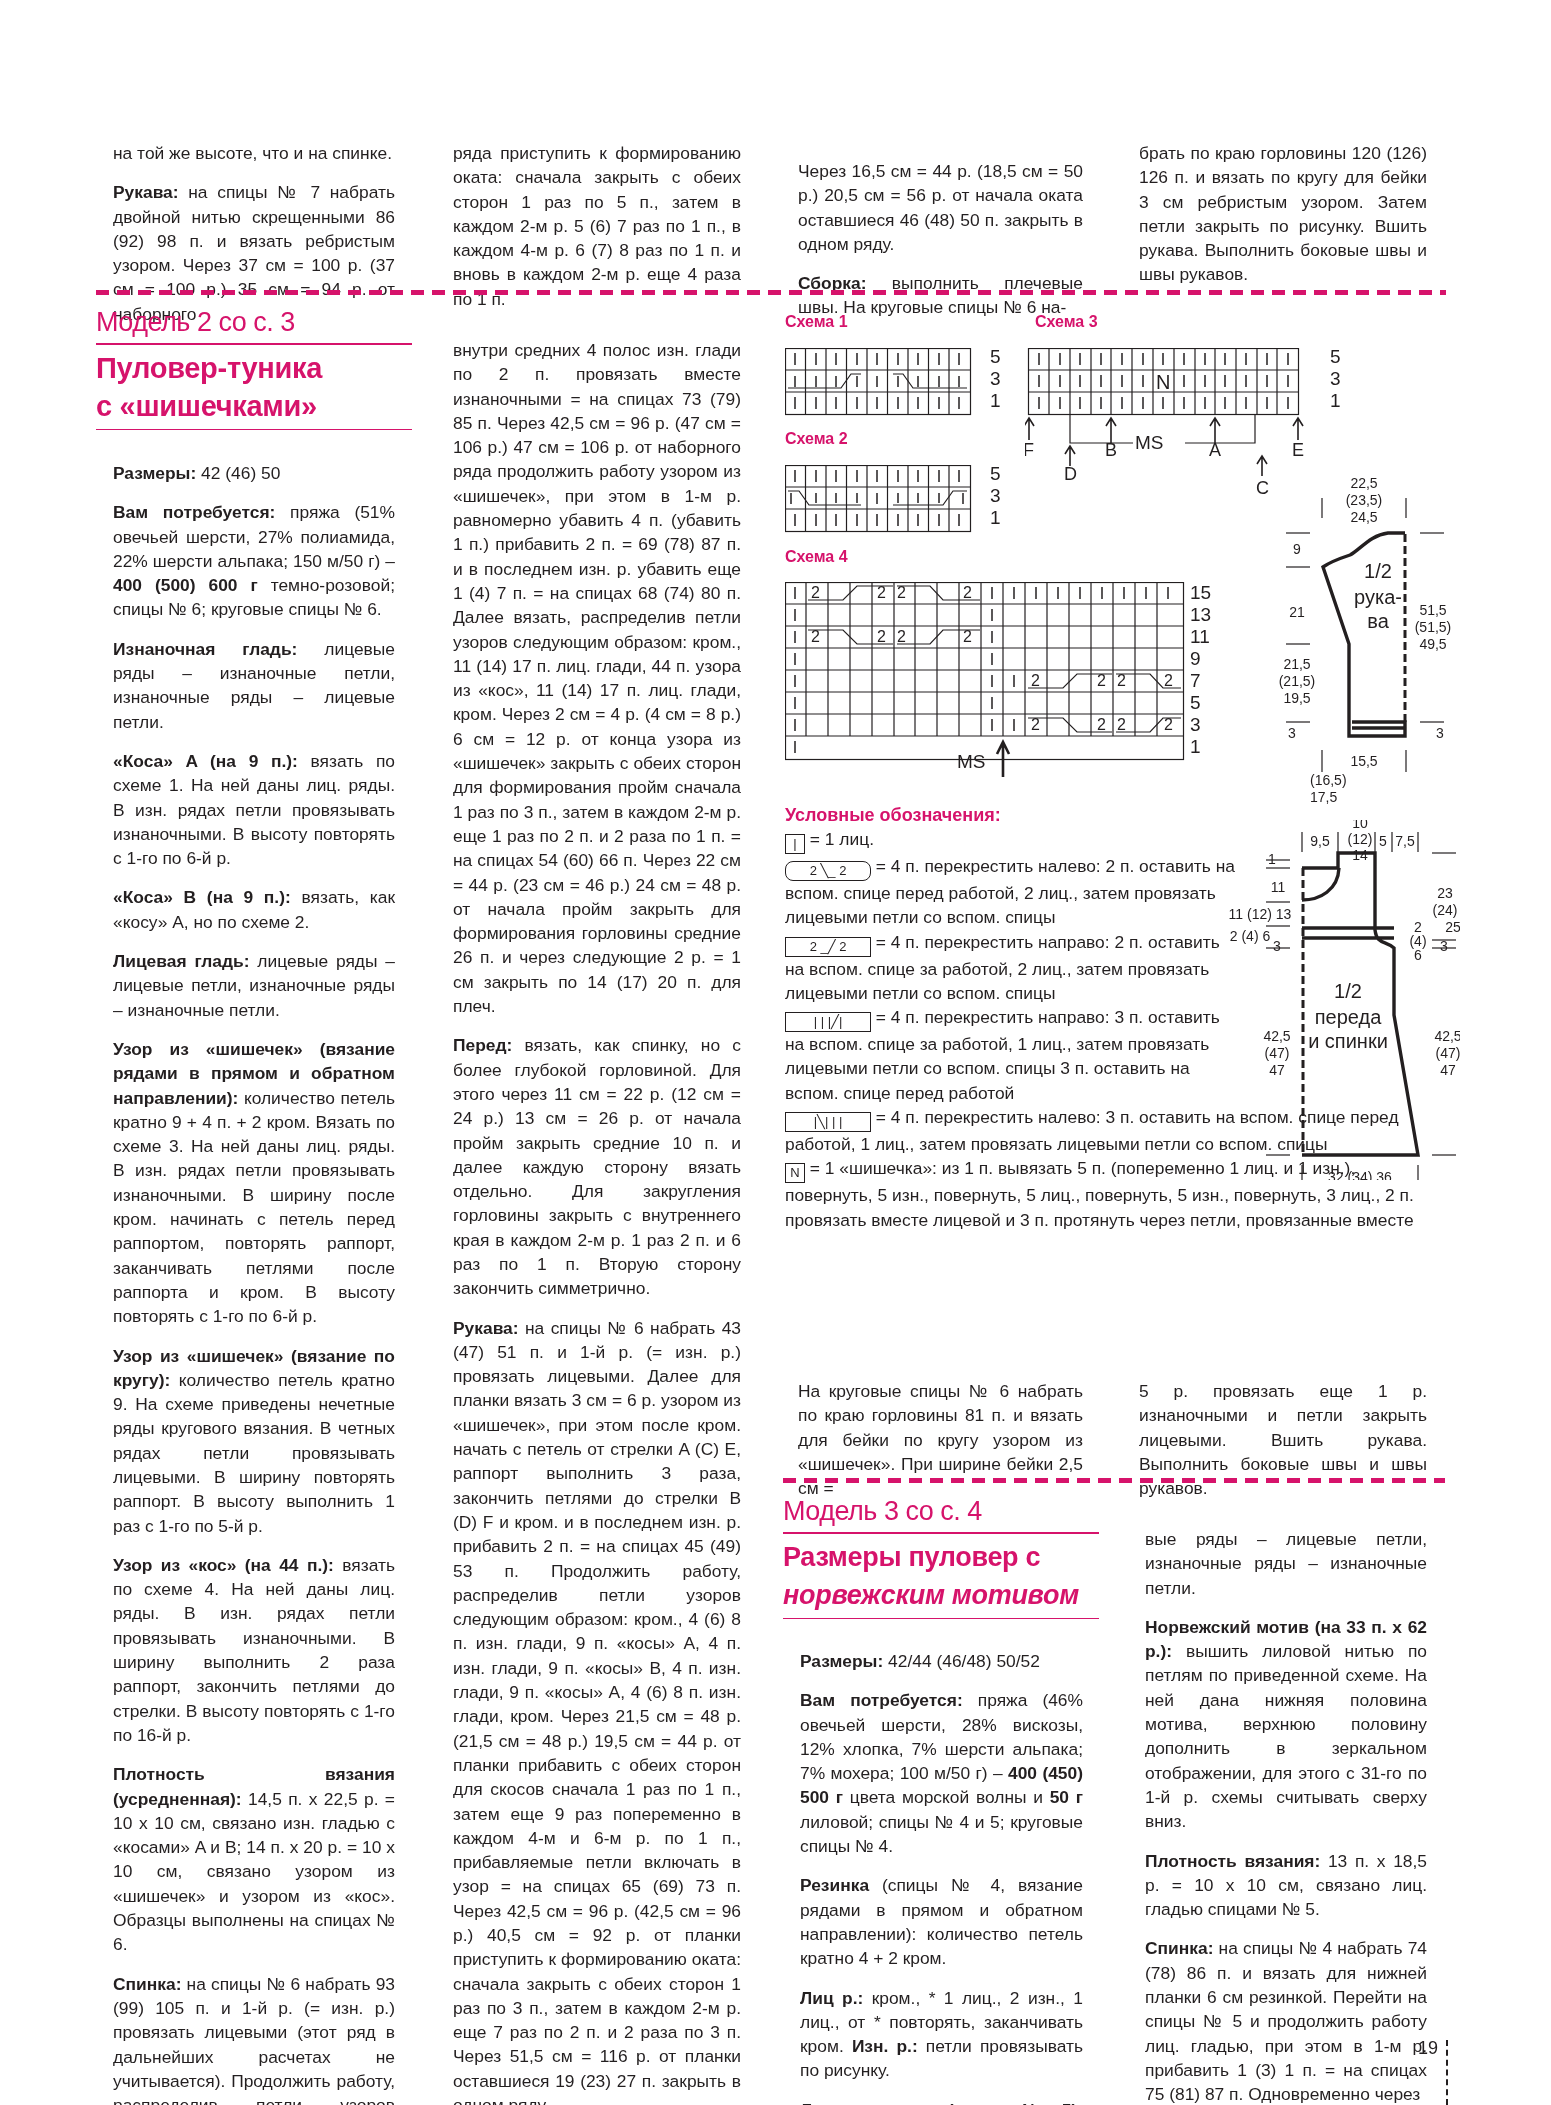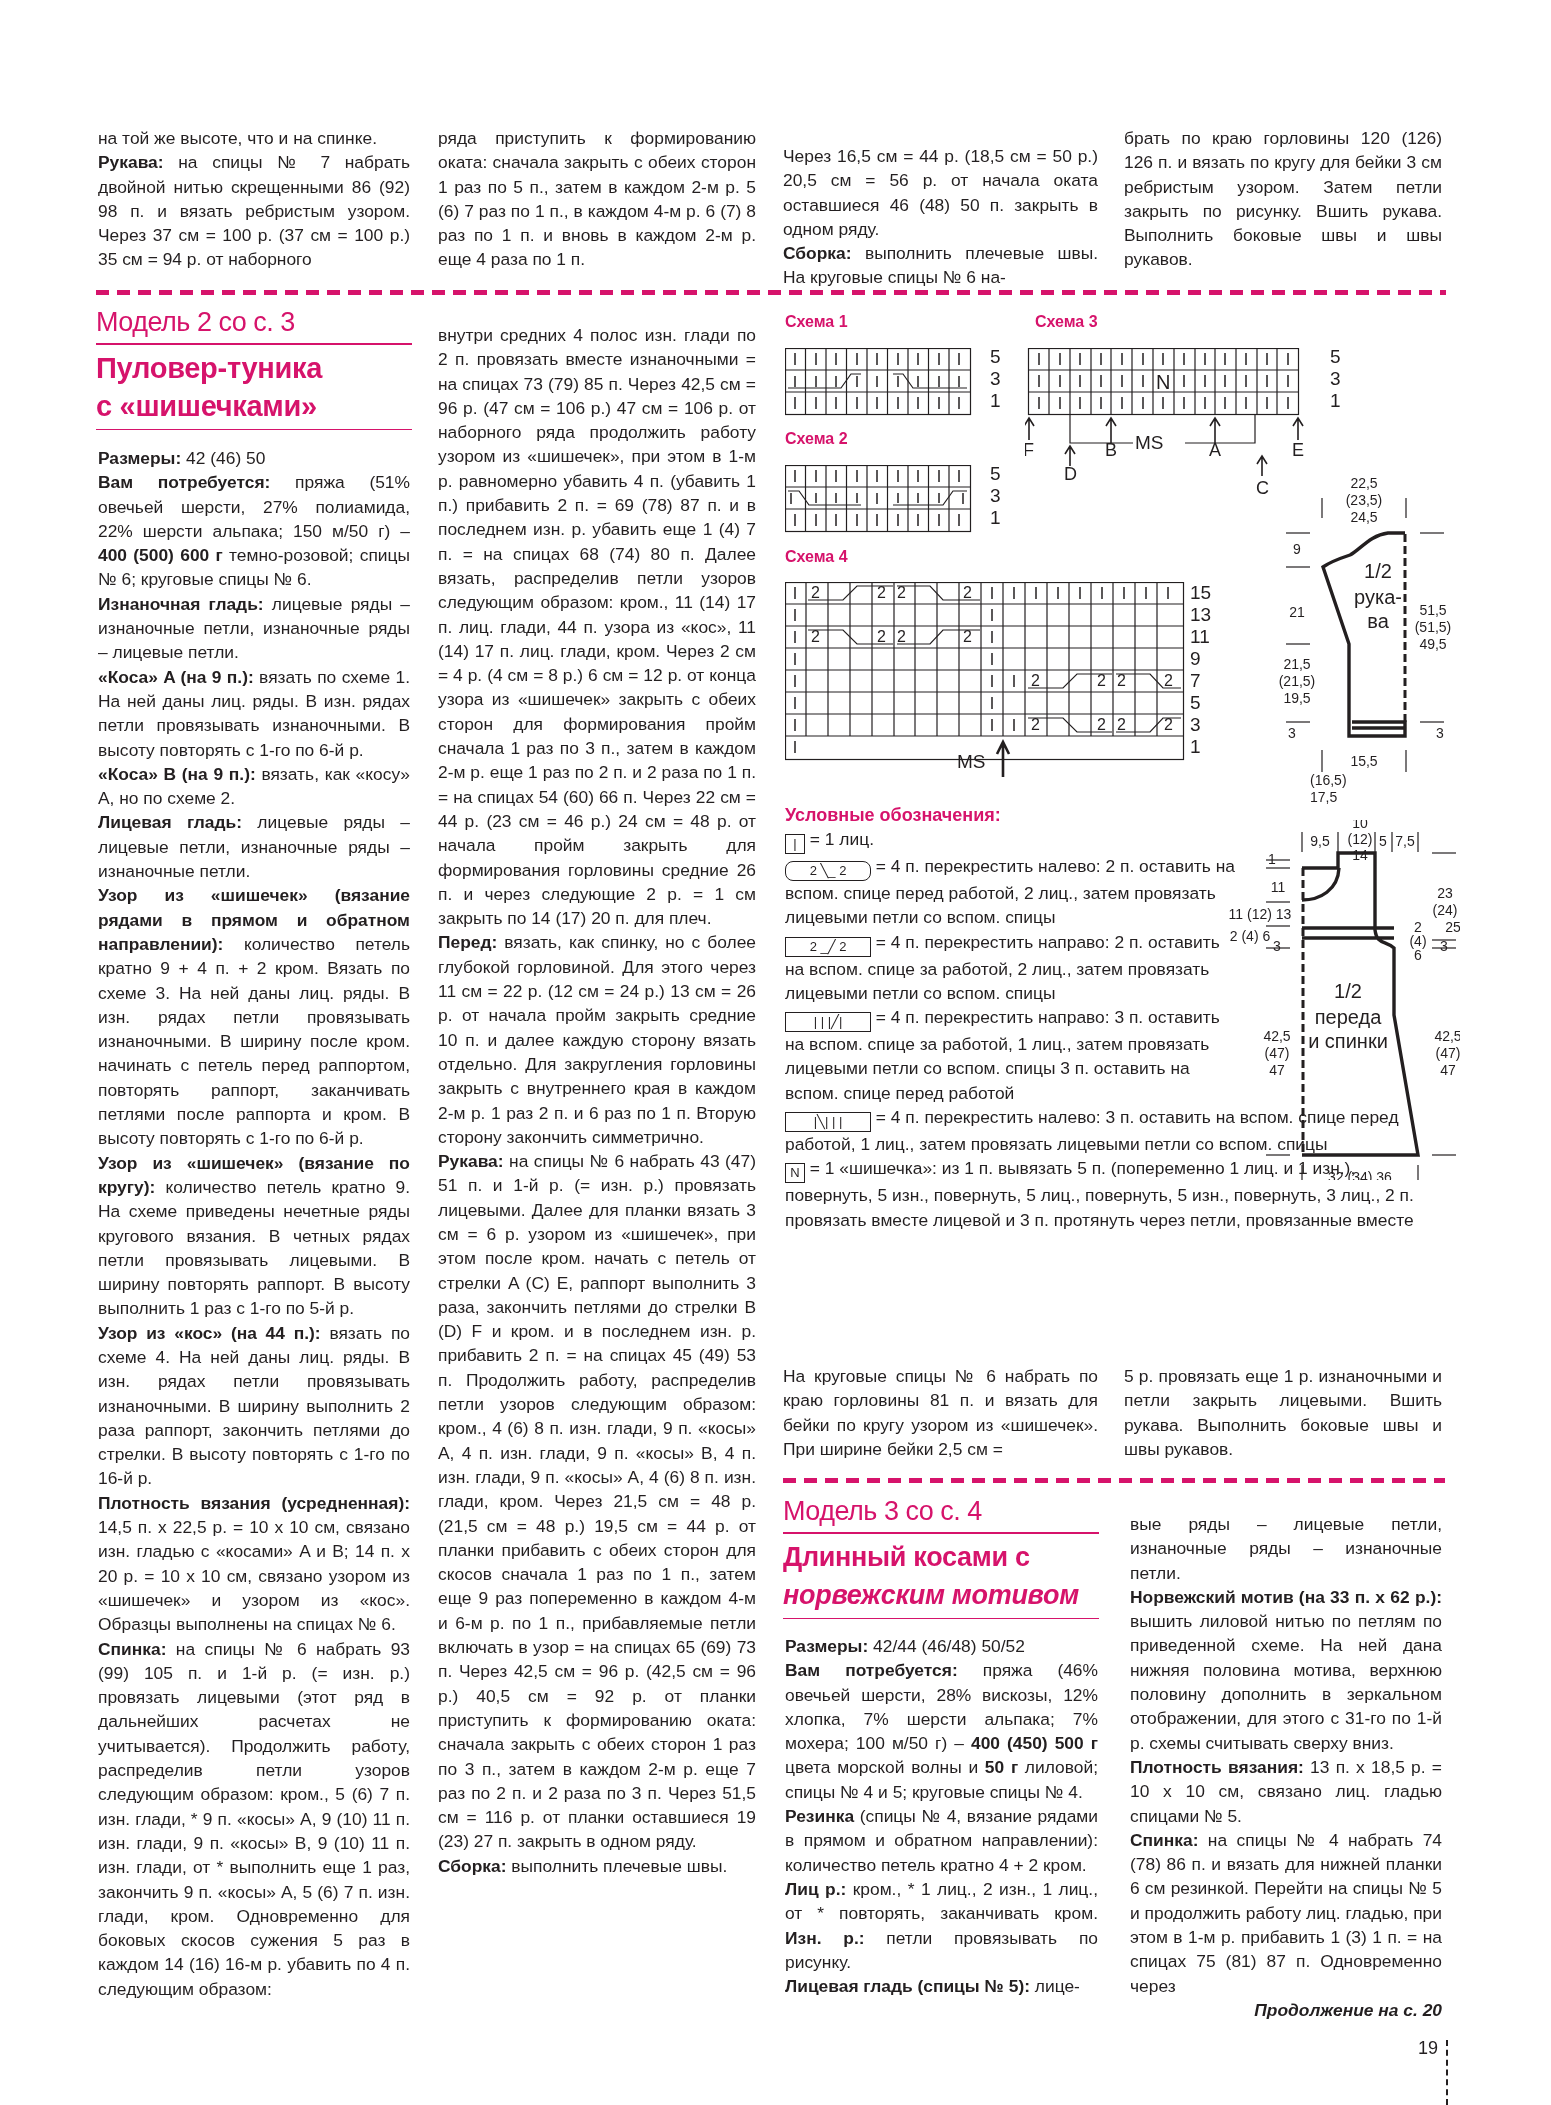--- a/index.html
+++ b/index.html
@@ -1,20 +1,20 @@
 <!DOCTYPE html>
 <html><head>
 <meta charset="utf-8">
 <style>
   html, body { margin: 0; padding: 0; background: #ffffff; }
   body { width: 1551px; height: 2105px; position: relative; overflow: hidden;
          font-family: "Liberation Sans", sans-serif; color: #231f20; }
   .abs { position: absolute; }
   .col { position: absolute; font-size: 17.4px; line-height: 24.3px; text-align: justify; }
-  .col p { margin: 0; }
+  .col p { margin: 15px; }
   .b { font-weight: bold; }
   .pink { color: #d6136b; }
   .dash-rule { position: absolute; height: 5px;
      background: repeating-linear-gradient(90deg, #d6136b 0 13px, transparent 13px 21px); }
   .model-ref { font-size: 27px; color: #d6136b; font-weight: normal; letter-spacing: -0.5px; line-height: 34px; }
   .model-title { font-size: 29px; color: #d6136b; font-weight: bold; line-height: 38px; letter-spacing: -0.3px; }
   .thin-rule { height: 1.5px; background: #d6136b; }
   .schema-title { font-size: 16px; font-weight: bold; color: #d6136b; font-family: "Liberation Sans", sans-serif; }
   .legend { font-size: 17.4px; line-height: 24.3px; }
   .legend p { margin: 0; }
@@ -473,21 +473,21 @@
 </div>
 <div class="col" style="left:1124px; top:1364px; width:318px;">
   <p>5 р. провязать еще 1 р. изнаночными и петли закрыть лицевыми. Вшить рукава. Выполнить боковые швы и швы рукавов.</p>
 </div>
 
 <div class="dash-rule" style="left:783px; top:1478px; width:662px;"></div>
 
 <div class="abs" style="left:783px; top:1494px; width:316px;">
   <div class="model-ref">Модель 3 со с. 4</div>
   <div class="thin-rule" style="margin-top:4px;"></div>
-  <div class="model-title" style="margin-top:4px; font-size:27px;">Длинный косами с</div>
+  <div class="model-title" style="margin-top:4px; font-size:27px;">Размеры пуловер с</div>
   <div class="model-title" style="font-size:27px;font-style:italic;">норвежским мотивом</div>
   <div class="thin-rule" style="margin-top:4px;"></div>
 </div>
 
 <div class="col" style="left:785px; top:1634px; width:313px;">
   <p><span class="b">Размеры:</span><span> 42/44 (46/48) 50/52</span></p>
   <p><span class="b">Вам потребуется:</span><span> пряжа (46% овечьей шерсти, 28% вискозы, 12% хлопка, 7% шерсти альпака; 7% мохера; 100 м/50 г) – </span><span class="b">400 (450) 500 г</span><span> цвета морской волны и </span><span class="b">50 г</span><span> лиловой; спицы № 4 и 5; круговые спицы № 4.</span></p>
   <p><span class="b">Резинка</span><span> (спицы № 4, вязание рядами в прямом и обратном направлении): количество петель кратно 4 + 2 кром.</span></p>
   <p><span class="b">Лиц р.:</span><span> кром., * 1 лиц., 2 изн., 1 лиц., от * повторять, заканчивать кром. </span><span class="b">Изн. р.:</span><span> петли провязывать по рисунку.</span></p>
   <p><span class="b">Лицевая гладь (спицы № 5):</span><span> лице-</span></p>

